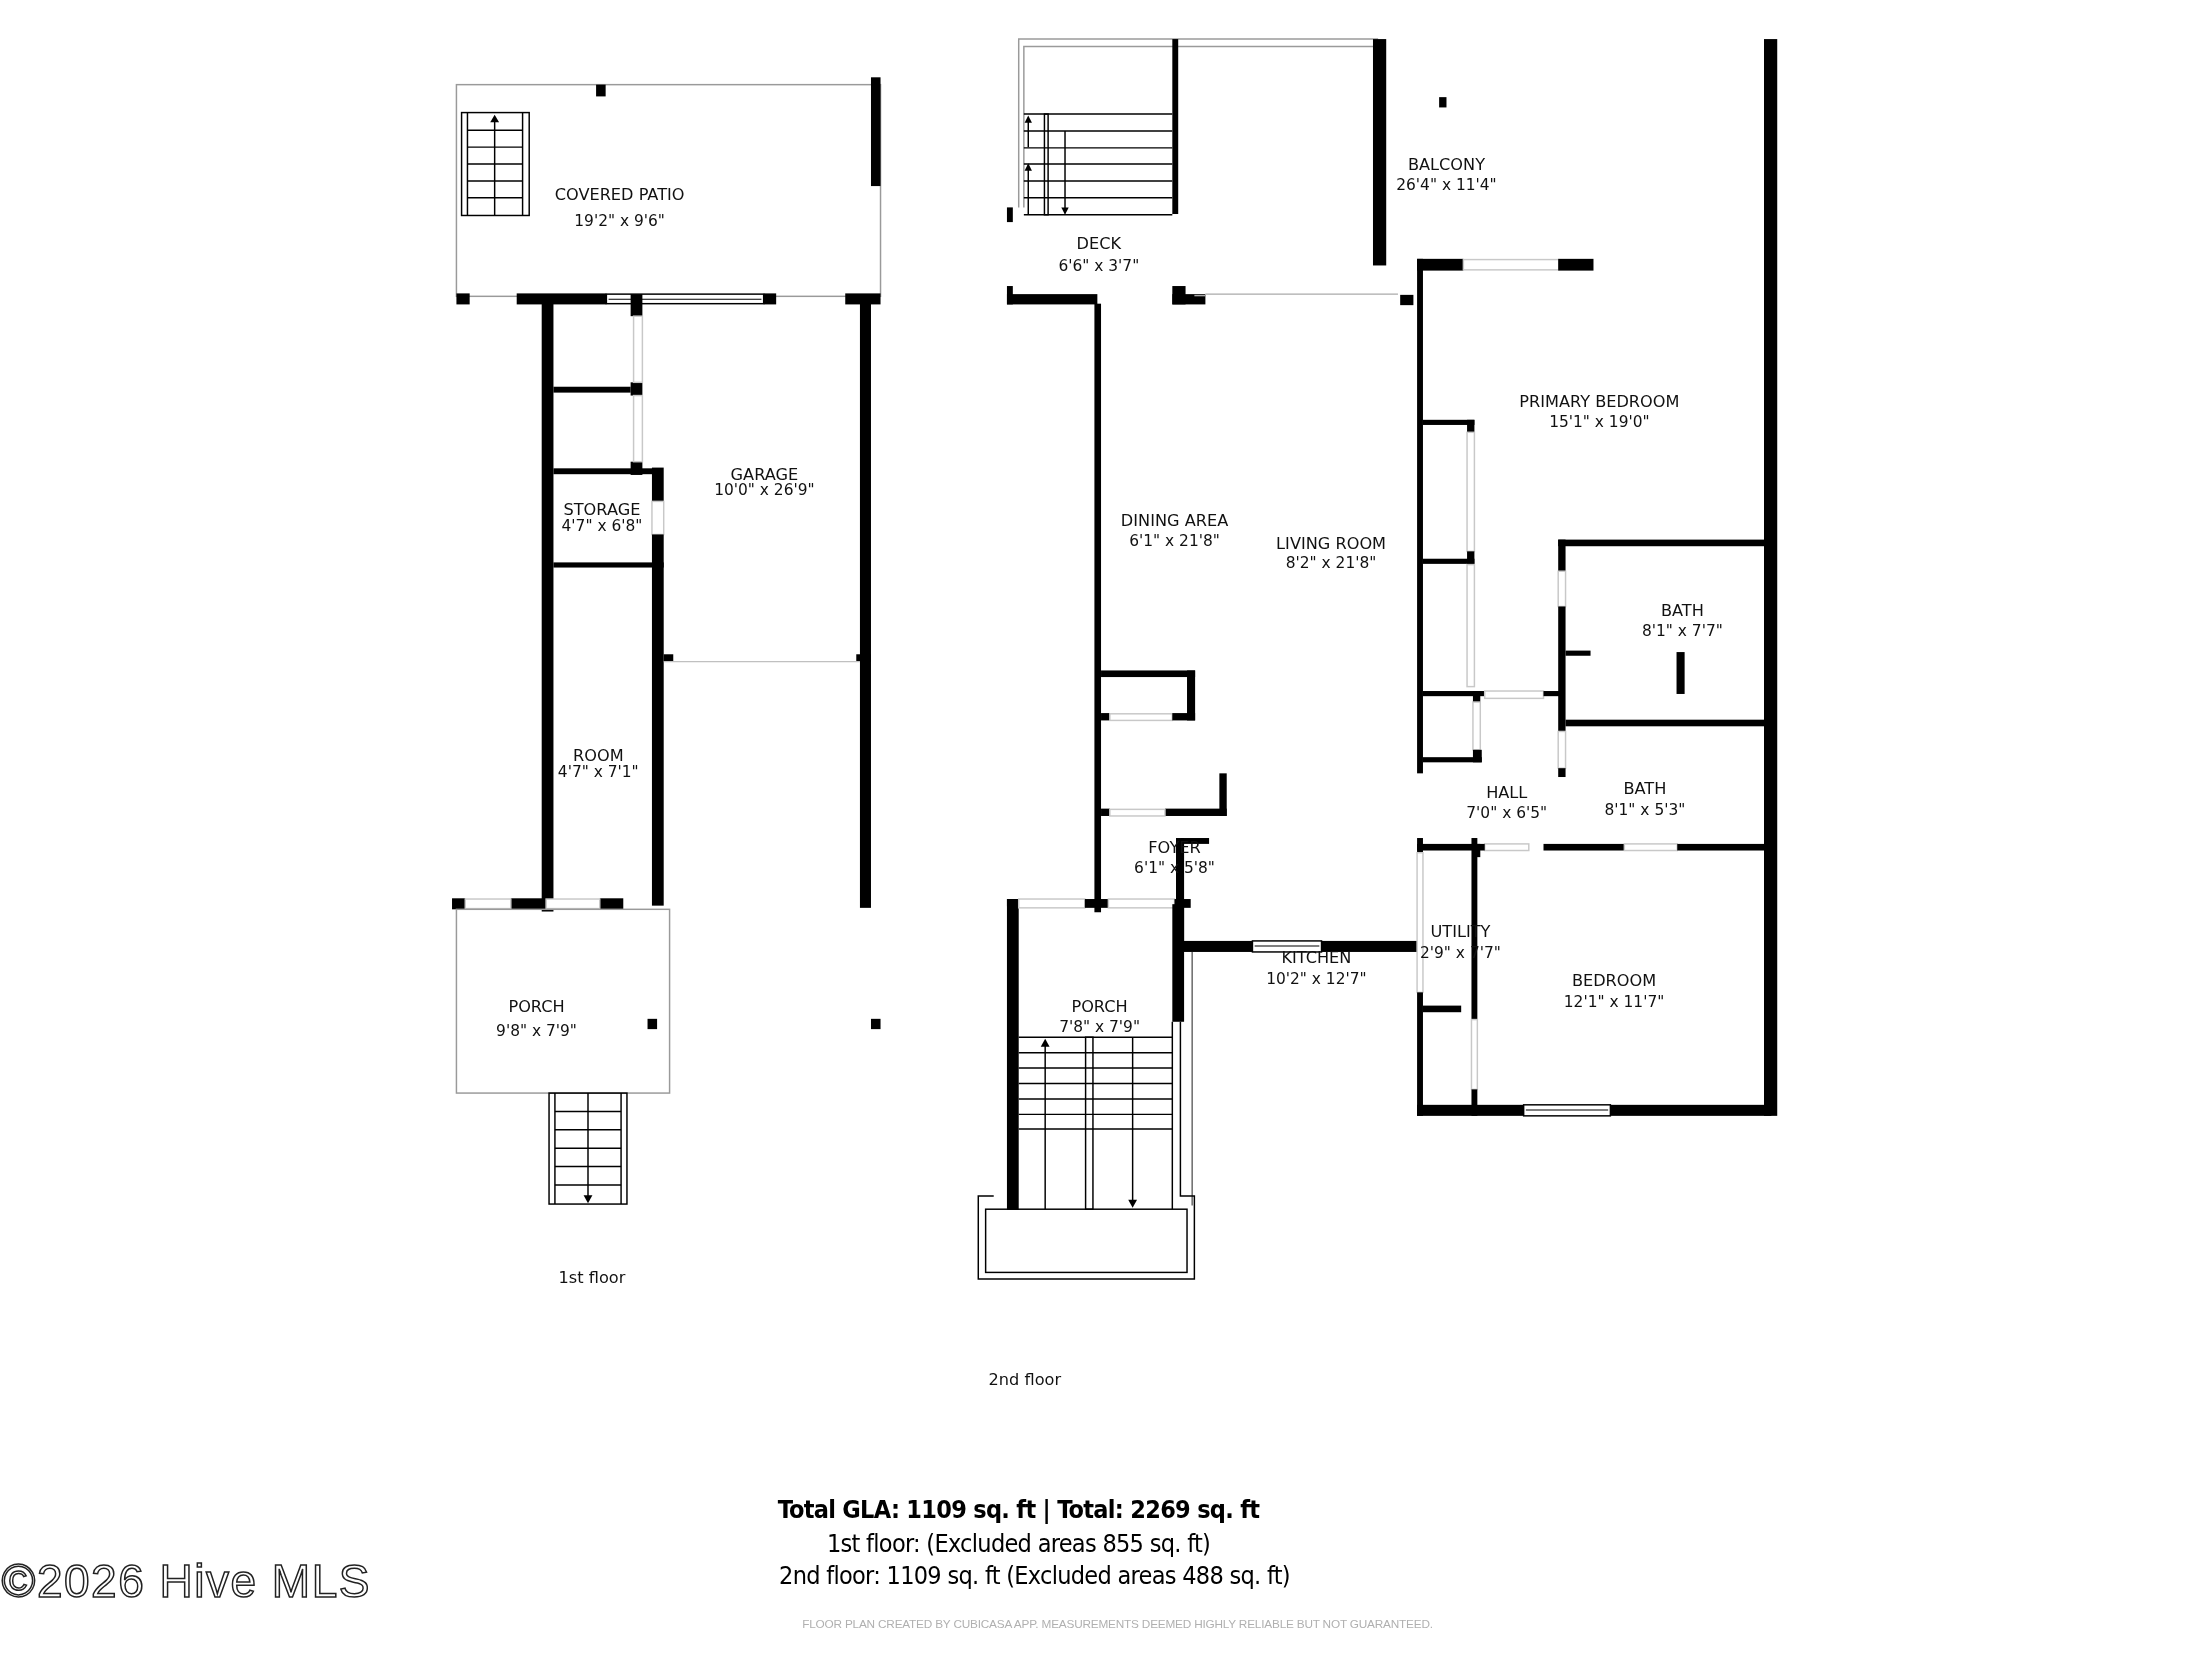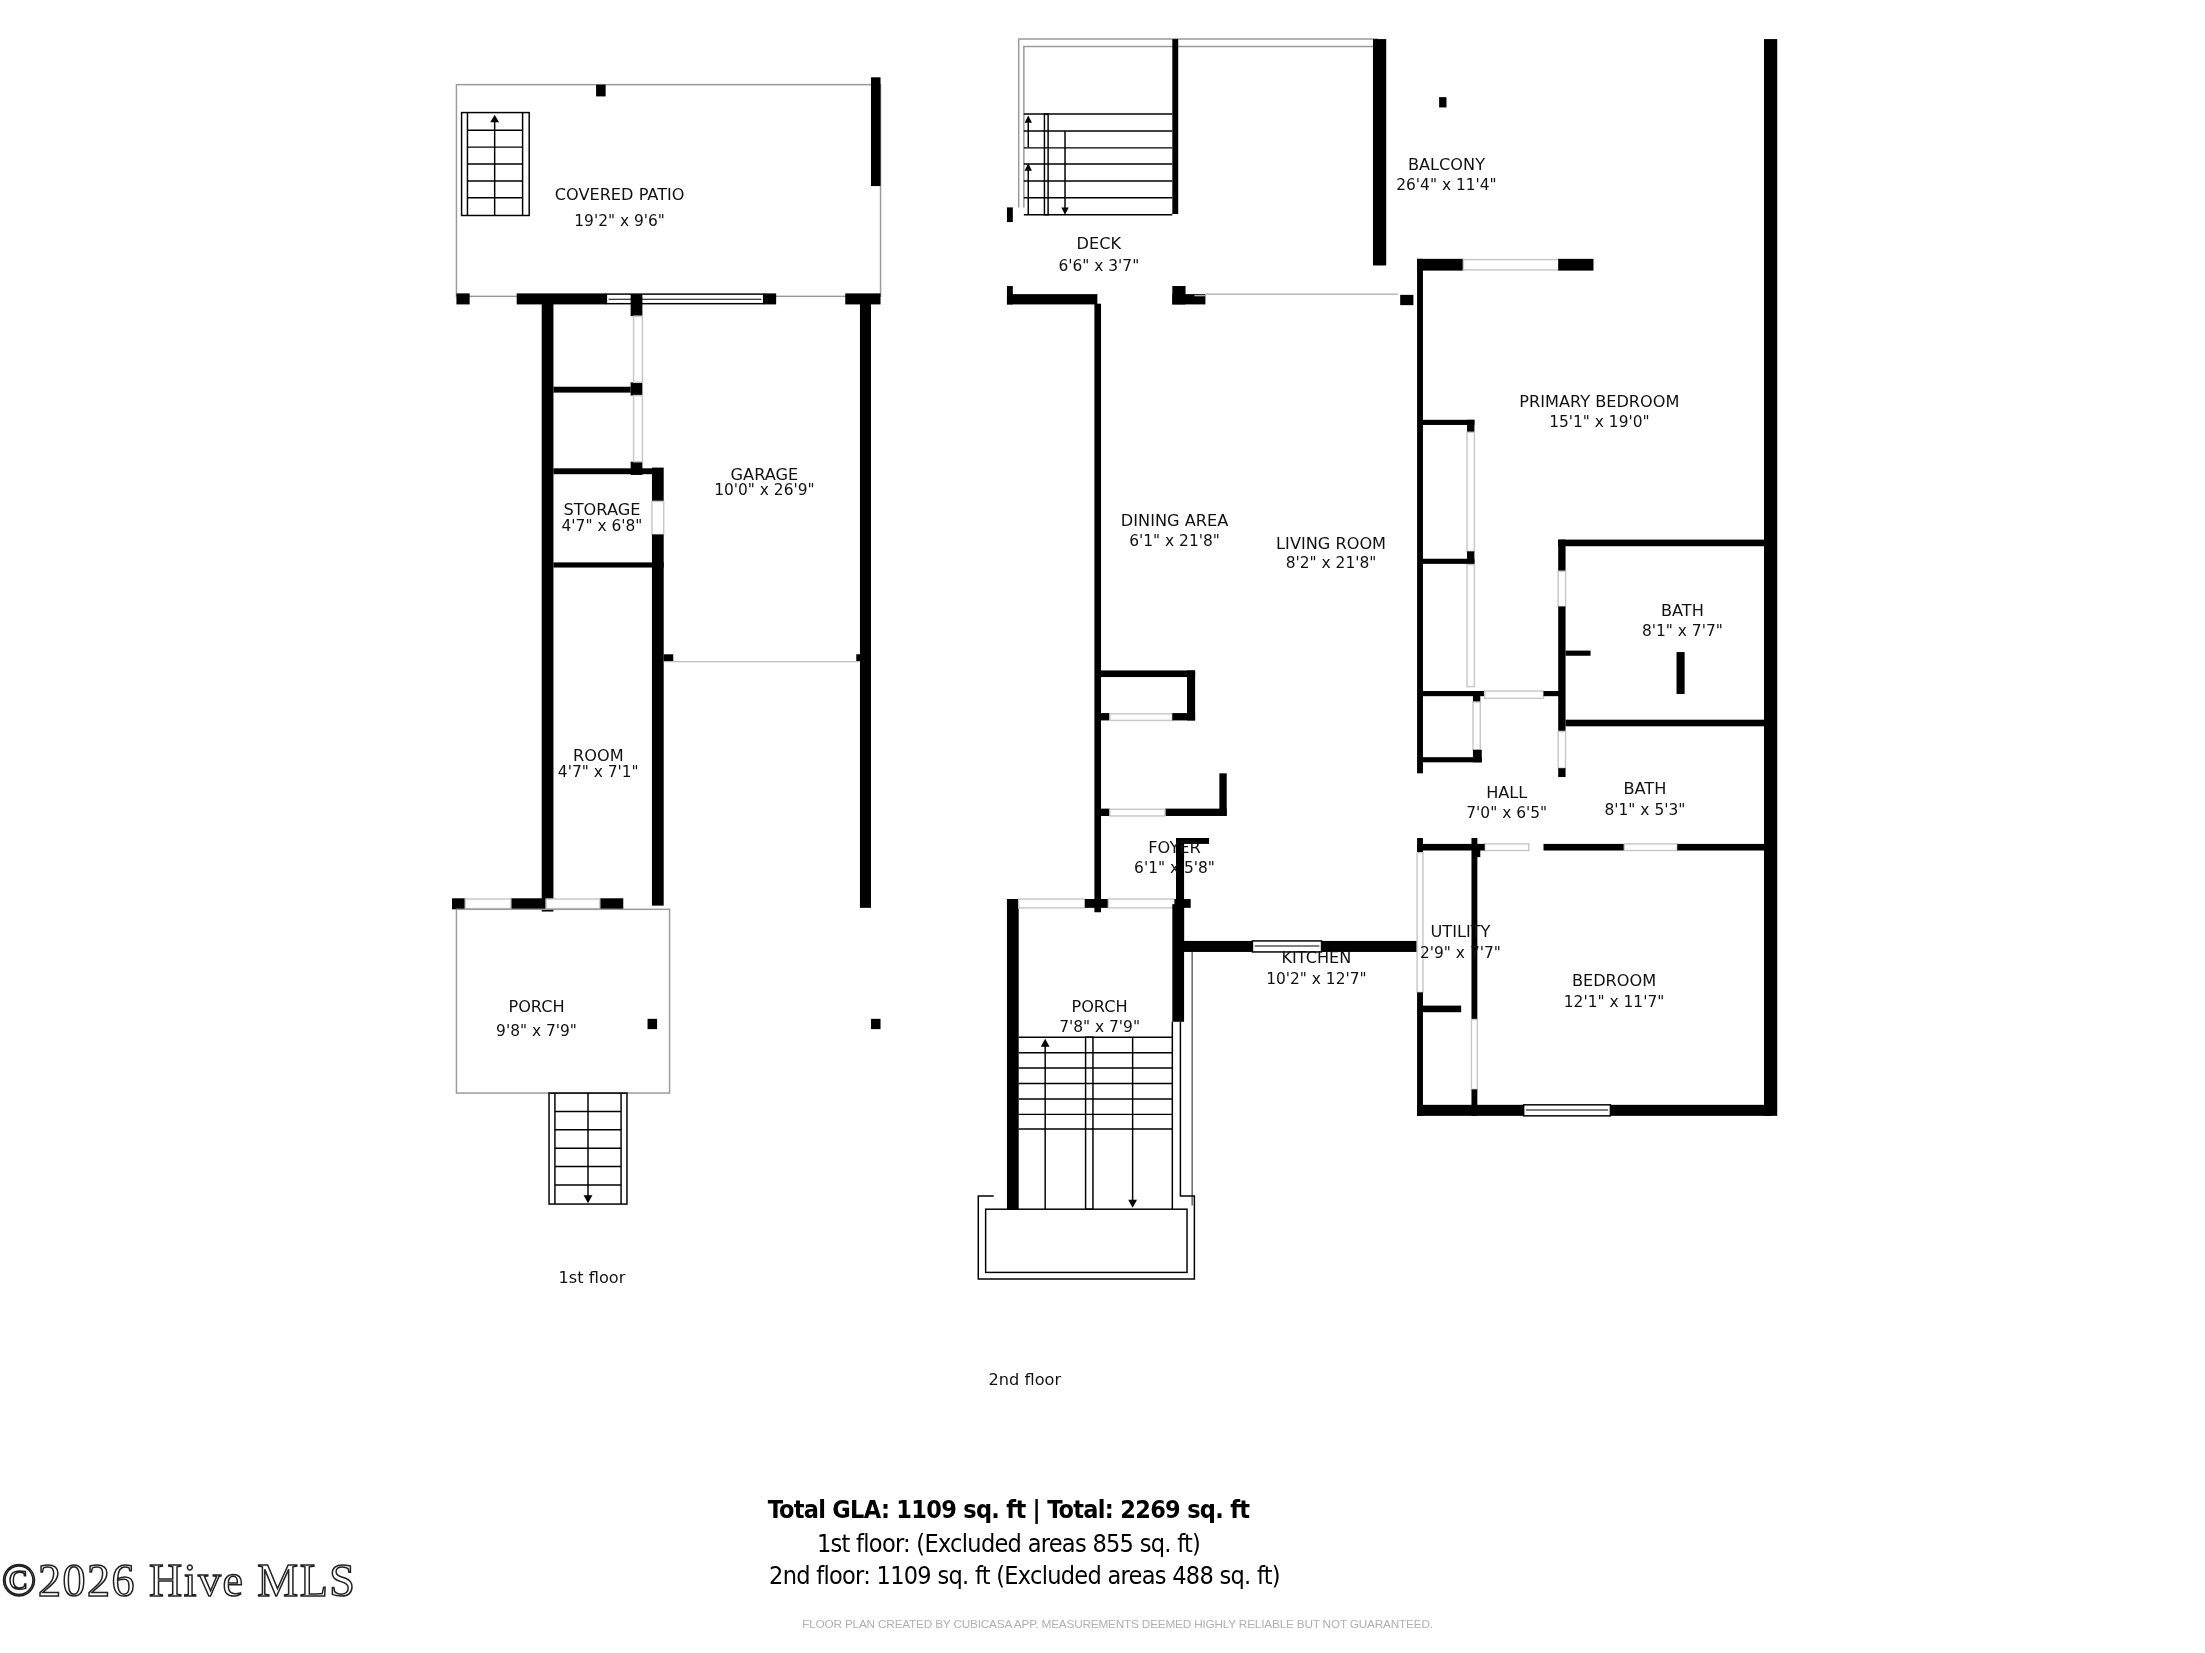--- a/index.html
+++ b/index.html
@@ -6,26 +6,26 @@
   body { width:2205px; height:1654px; position:relative; overflow:hidden; font-family:"Liberation Sans", sans-serif; }
   #plan { position:absolute; left:0; top:0; width:2205px; height:1654px; }
   .wall { fill:#000000; }
   .thin { fill:none; stroke:#000000; stroke-width:2; }
   .thin-g { fill:none; stroke:#9a9a9a; stroke-width:2; }
   .door { fill:#ffffff; stroke:#c8c8c8; stroke-width:2; }
   .win { fill:#ffffff; stroke:#000000; stroke-width:2; }
   .room-name { font-family:"DejaVu Sans", sans-serif; font-size:22px; fill:#111111; text-anchor:middle; }
   .room-dim { font-family:"DejaVu Sans", sans-serif; font-size:21px; fill:#111111; text-anchor:middle; }
   .floor-label { font-family:"DejaVu Sans", sans-serif; font-size:22px; fill:#111111; }
-  .summary { position:absolute; left:4px; width:1913px; text-align:center; color:#000; font-family:"DejaVu Sans Condensed","DejaVu Sans", sans-serif;padding-left:48px; }
+  .summary { position:absolute; left:14px; width:1913px; text-align:center; color:#000; font-family:"DejaVu Sans Condensed","DejaVu Sans", sans-serif;padding-left:48px; }
   .sum-total { top:1495px; font-size:25px; font-weight:bold; letter-spacing:-0.7px; }
   .sum-1 { top:1529px; font-size:25px; letter-spacing:-0.7px; }
   .sum-2 { top:1561px; font-size:25px; letter-spacing:-0.7px;margin-left:16px; }
   .disclaimer { position:absolute; top:1617px; left:0; width:2235px; text-align:center; font-size:11.8px; color:#b0b0b0; font-family:"Liberation Sans", sans-serif; letter-spacing:-0.2px; }
-  .watermark { position:absolute; left:1.5px; top:1554px; font-size:46px; font-family:Liberation Serif, serif; color:#ffffff; -webkit-text-stroke:1.5px #222; letter-spacing:1.5px; font-weight:normal; }
+  .watermark { position:absolute; left:1.5px; top:1554px; font-size:46px; font-family:Liberation Sans, sans-serif; color:#ffffff; -webkit-text-stroke:1.5px #222; letter-spacing:1.5px; font-weight:normal; }
 </style>
 </head>
 <body>
 
 <svg id="plan" viewBox="0 0 3000 2250" xmlns="http://www.w3.org/2000/svg">
 
   <g>
 
     <rect x="621" y="115" width="577" height="288" class="thin-g"></rect>
     <rect class="wall" x="1185" y="105" width="13" height="148"></rect>

